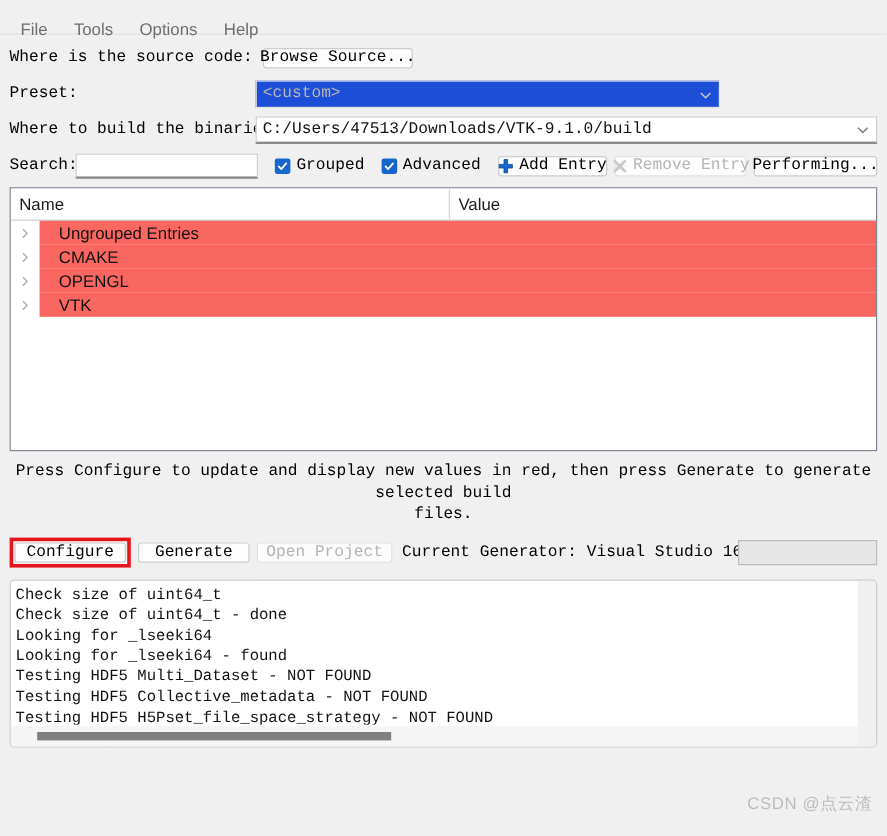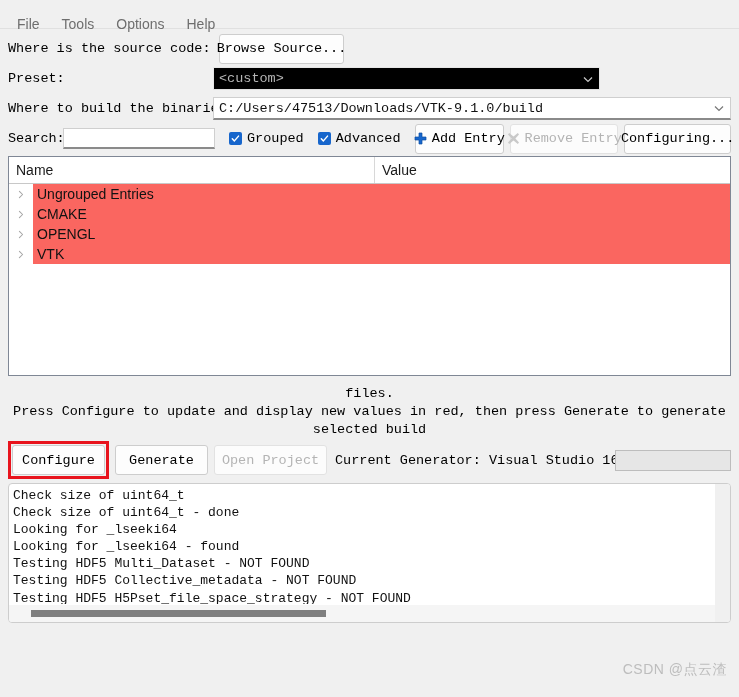--- a/index.html
+++ b/index.html
@@ -78,34 +78,34 @@
     padding: 0 5px;
     font-family: "Liberation Mono", monospace;
     font-size: 13.5px;
     color: #111;
     position: relative;
     box-sizing: border-box;
     display: flex;
     align-items: center;
   }
   .combo.disabled {
-    background: #000000;
+    background: #1d4ed8;
     border: 1px solid #e6e6e6;
     border-bottom: 1px solid #e0e0e0;
     color: #b5b5b5;
   }
   .combo .caret {
     position: absolute; right: 7px; top: 50%;
     transform: translateY(-50%);
     width: 9px; height: 9px;
   }
   .combo .caret svg { display: block; }
 
   .btn {
-    height: 30px;
+    height: 17px;
     min-width: 10px;
     background: #fdfdfd;
     border: 1px solid #cdcdcd;
     border-radius: 3px;
     padding: 0 9px;
     font-family: "Liberation Mono", monospace;
     font-size: 13.5px;
     color: #000;
     display: inline-flex;
     align-items: center;
@@ -184,21 +184,21 @@
     background: #ffffff;
     height: 20px;
     flex: none;
   }
   .tree-row .arrow svg { display: block; }
   .tree-row .rowfill {
     flex: 1;
     height: 20px;
     display: flex;
     align-items: center;
-    padding-left: 4px;
+    padding-left: 16px;
     box-sizing: border-box;
     background: #fa6660;
     color: #121212;
   }
 
   
   .hint {
     margin: 9px 8px 0 8px;
     text-align: center;
     font-family: "Liberation Mono", monospace;
@@ -386,21 +386,21 @@
 
     <div class="btn btn-icon disabled" style="margin-left:6px">
       <span class="x-icon">
         <svg viewBox="0 0 13 13" width="13" height="13">
           <path d="M2.2 1 L6.5 4.6 L10.8 1 L12 2.4 L8.4 6.5 L12 10.6 L10.8 12 L6.5 8.4 L2.2 12 L1 10.6 L4.6 6.5 L1 2.4 Z" fill="#c9c9c9"></path>
         </svg>
       </span>
       <span>Remove Entry</span>
     </div>
 
-    <div class="btn" style="margin-left:6px">Configuring...</div>
+    <div class="btn" style="margin-left:6px">Performing...</div>
   </div>
 </div>
 
 <div class="tree">
   <div class="tree-header">
     <div class="th th-name">Name</div>
     <div class="th th-value">Value</div>
   </div>
   <div class="tree-rows">
 
@@ -437,22 +437,22 @@
             <path d="M3 2 L7 6 L3 10" fill="none" stroke="#a6a6a6" stroke-width="1.3" stroke-linecap="round" stroke-linejoin="round"></path>
           </svg>
       </span>
       <span class="rowfill">VTK</span>
     </div>
 
   </div>
 </div>
 
 <div class="hint">
+  <div>Press Configure to update and display new values in red, then press Generate to generate selected build</div>
   <div>files.</div>
-  <div>Press Configure to update and display new values in red, then press Generate to generate selected build</div>
 </div>
 
 <div class="action-row">
   <span class="configure-holder">
     <span class="annotation"></span>
     <span class="btn btn-configure">Configure</span>
   </span>
   <span class="btn btn-generate">Generate</span>
   <span class="btn btn-openproj disabled">Open Project</span>
   <span class="gen-label">Current Generator: Visual Studio 16 2019</span>

